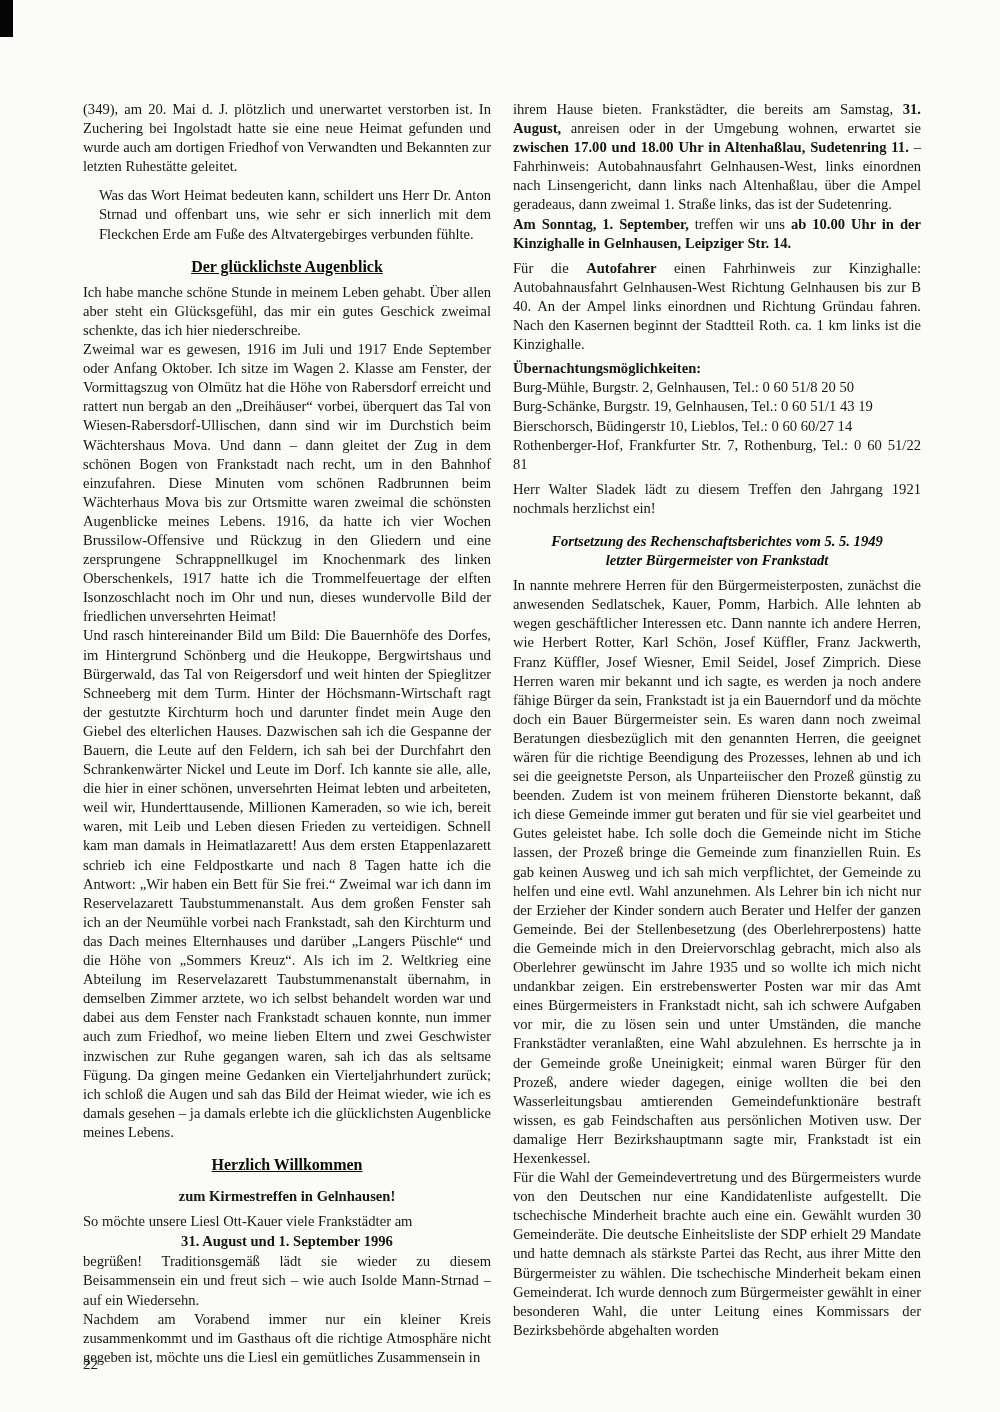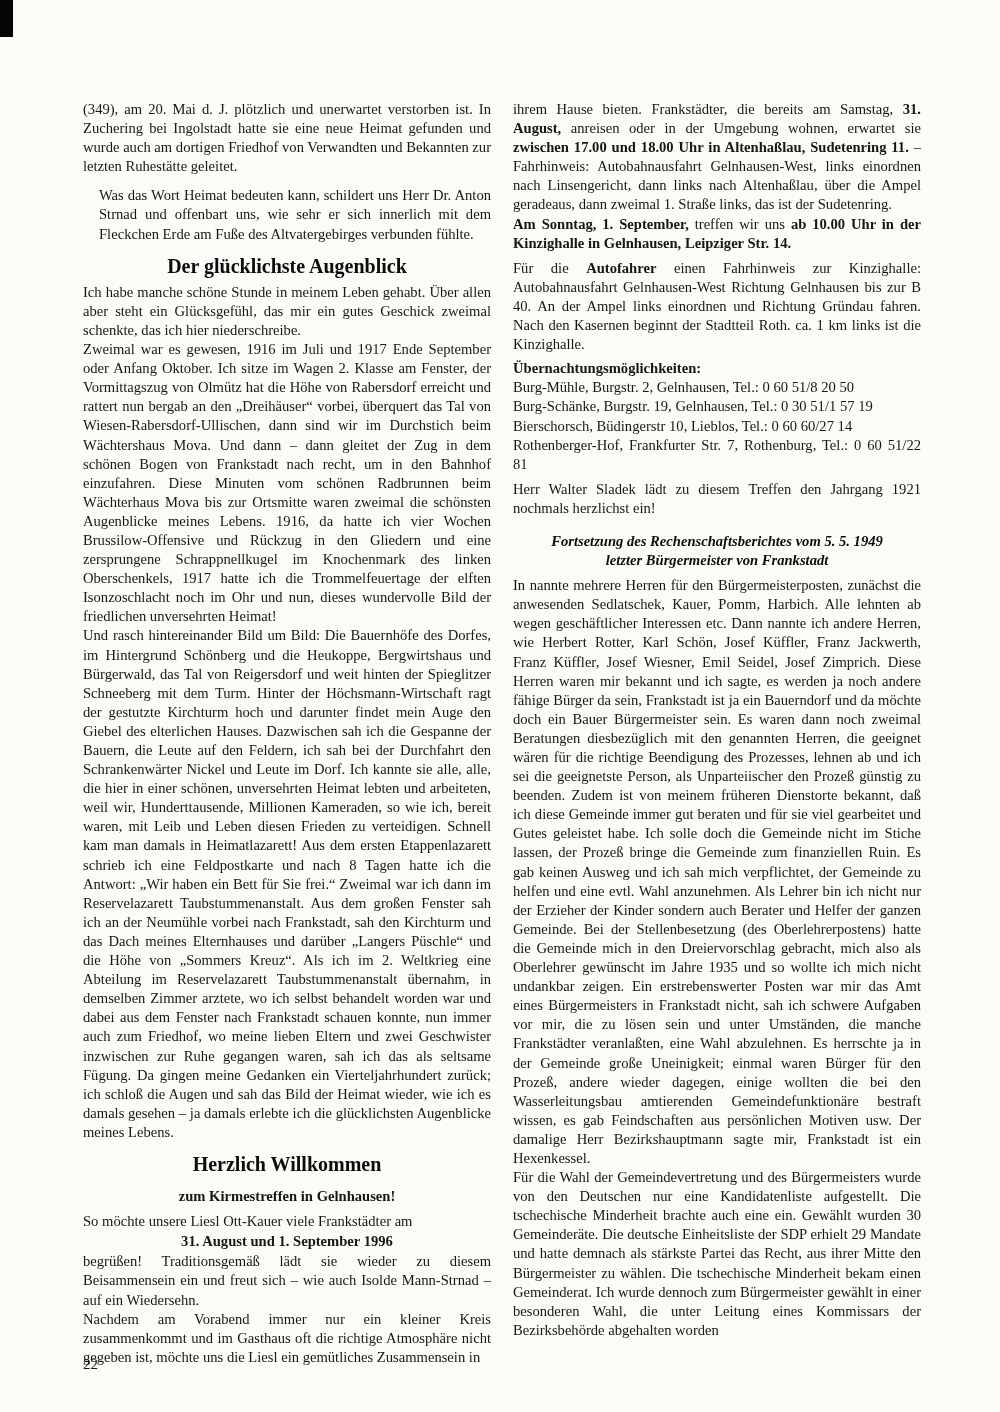--- a/index.html
+++ b/index.html
@@ -31,25 +31,26 @@
     font-size: 14.6px;
     line-height: 19.1px;
     text-align: justify;
   }
   p { margin: 0; }
   .b, .bold { font-weight: bold; }
   .sp6 { margin-top: 6px; }
   .sp10 { margin-top: 10px; margin-left: 16px; }
   .sp14 { margin-top: 14px; }
   .heading {
-    font-size: 20px;
+    font-size: 16px;
     font-weight: bold;
     text-align: center;
     margin: 13px 0 7px 0;
     color: #0c0c0c;
+    text-decoration: underline;
   }
   .subheading {
     font-weight: bold;
     text-align: center;
     margin: 13px 0 6px 0;
   }
   .date-line {
     font-weight: bold;
     text-align: center;
     margin: 1px 0 1px 0;
@@ -97,21 +98,21 @@
       <p class="para">begrüßen! Traditionsgemäß lädt sie wieder zu diesem Beisammensein ein und freut sich – wie auch Isolde Mann-Strnad – auf ein Wiedersehn.</p>
       <p class="para">Nachdem am Vorabend immer nur ein kleiner Kreis zusammenkommt und im Gasthaus oft die richtige Atmosphäre nicht gegeben ist, möchte uns die Liesl ein gemütliches Zusammensein in</p>
     </section>
 
     <section class="col">
       <p class="para"><span>ihrem Hause bieten. Frankstädter, die bereits am Samstag, </span><span class="b">31. August,</span><span> anreisen oder in der Umgebung wohnen, erwartet sie </span><span class="b">zwischen 17.00 und 18.00 Uhr in Altenhaßlau, Sudetenring 11.</span><span> – Fahrhinweis: Autobahnausfahrt Gelnhausen-West, links einordnen nach Linsengericht, dann links nach Altenhaßlau, über die Ampel geradeaus, dann zweimal 1. Straße links, das ist der Sudetenring.</span></p>
       <p class="para"><span class="b">Am Sonntag, 1. September,</span><span> treffen wir uns </span><span class="b">ab 10.00 Uhr in der Kinzighalle in Gelnhausen, Leipziger Str. 14.</span></p>
       <p class="para sp6"><span>Für die </span><span class="b">Autofahrer</span><span> einen Fahrhinweis zur Kinzighalle: Autobahnausfahrt Gelnhausen-West Richtung Gelnhausen bis zur B 40. An der Ampel links einordnen und Richtung Gründau fahren. Nach den Kasernen beginnt der Stadtteil Roth. ca. 1 km links ist die Kinzighalle.</span></p>
       <p class="lodging-heading">Übernachtungsmöglichkeiten:</p>
       <p class="para">Burg-Mühle, Burgstr. 2, Gelnhausen, Tel.: 0 60 51/8 20 50</p>
-      <p class="para">Burg-Schänke, Burgstr. 19, Gelnhausen, Tel.: 0 30 51/1 57 19</p>
+      <p class="para">Burg-Schänke, Burgstr. 19, Gelnhausen, Tel.: 0 60 51/1 43 19</p>
       <p class="para">Bierschorsch, Büdingerstr 10, Lieblos, Tel.: 0 60 60/27 14</p>
       <p class="para">Rothenberger-Hof, Frankfurter Str. 7, Rothenburg, Tel.: 0 60 51/22 81</p>
       <p class="para sp6">Herr Walter Sladek lädt zu diesem Treffen den Jahrgang 1921 nochmals herzlichst ein!</p>
       <div class="report-heading">
         <div>Fortsetzung des Rechenschaftsberichtes vom 5. 5. 1949</div>
         <div>letzter Bürgermeister von Frankstadt</div>
       </div>
       <p class="para">In nannte mehrere Herren für den Bürgermeisterposten, zunächst die anwesenden Sedlatschek, Kauer, Pomm, Harbich. Alle lehnten ab wegen geschäftlicher Interessen etc. Dann nannte ich andere Herren, wie Herbert Rotter, Karl Schön, Josef Küffler, Franz Jackwerth, Franz Küffler, Josef Wiesner, Emil Seidel, Josef Zimprich. Diese Herren waren mir bekannt und ich sagte, es werden ja noch andere fähige Bürger da sein, Frankstadt ist ja ein Bauerndorf und da möchte doch ein Bauer Bürgermeister sein. Es waren dann noch zweimal Beratungen diesbezüglich mit den genannten Herren, die geeignet wären für die richtige Beendigung des Prozesses, lehnen ab und ich sei die geeignetste Person, als Unparteiischer den Prozeß günstig zu beenden. Zudem ist von meinem früheren Dienstorte bekannt, daß ich diese Gemeinde immer gut beraten und für sie viel gearbeitet und Gutes geleistet habe. Ich solle doch die Gemeinde nicht im Stiche lassen, der Prozeß bringe die Gemeinde zum finanziellen Ruin. Es gab keinen Ausweg und ich sah mich verpflichtet, der Gemeinde zu helfen und eine evtl. Wahl anzunehmen. Als Lehrer bin ich nicht nur der Erzieher der Kinder sondern auch Berater und Helfer der ganzen Gemeinde. Bei der Stellenbesetzung (des Oberlehrerpostens) hatte die Gemeinde mich in den Dreiervorschlag gebracht, mich also als Oberlehrer gewünscht im Jahre 1935 und so wollte ich mich nicht undankbar zeigen. Ein erstrebenswerter Posten war mir das Amt eines Bürgermeisters in Frankstadt nicht, sah ich schwere Aufgaben vor mir, die zu lösen sein und unter Umständen, die manche Frankstädter veranlaßten, eine Wahl abzulehnen. Es herrschte ja in der Gemeinde große Uneinigkeit; einmal waren Bürger für den Prozeß, andere wieder dagegen, einige wollten die bei den Wasserleitungsbau amtierenden Gemeindefunktionäre bestraft wissen, es gab Feindschaften aus persönlichen Motiven usw. Der damalige Herr Bezirkshauptmann sagte mir, Frankstadt ist ein Hexenkessel.</p>
       <p class="para">Für die Wahl der Gemeindevertretung und des Bürgermeisters wurde von den Deutschen nur eine Kandidatenliste aufgestellt. Die tschechische Minderheit brachte auch eine ein. Gewählt wurden 30 Gemeinderäte. Die deutsche Einheitsliste der SDP erhielt 29 Mandate und hatte demnach als stärkste Partei das Recht, aus ihrer Mitte den Bürgermeister zu wählen. Die tschechische Minderheit bekam einen Gemeinderat. Ich wurde dennoch zum Bürgermeister gewählt in einer besonderen Wahl, die unter Leitung eines Kommissars der Bezirksbehörde abgehalten worden</p>
     </section>

